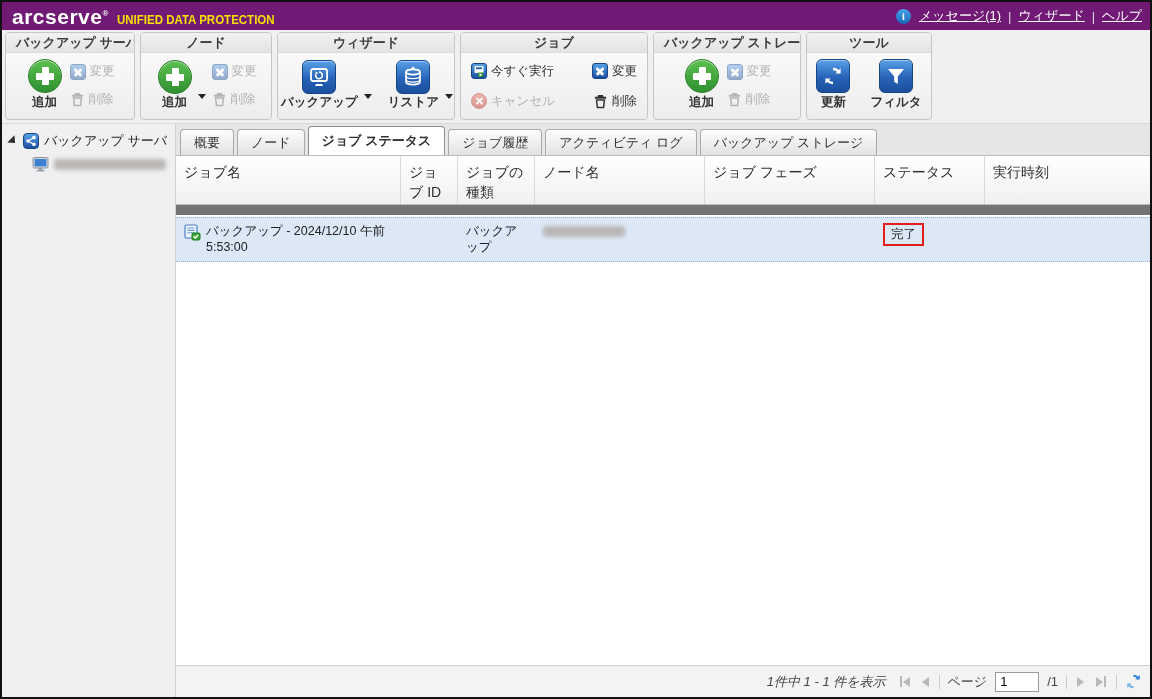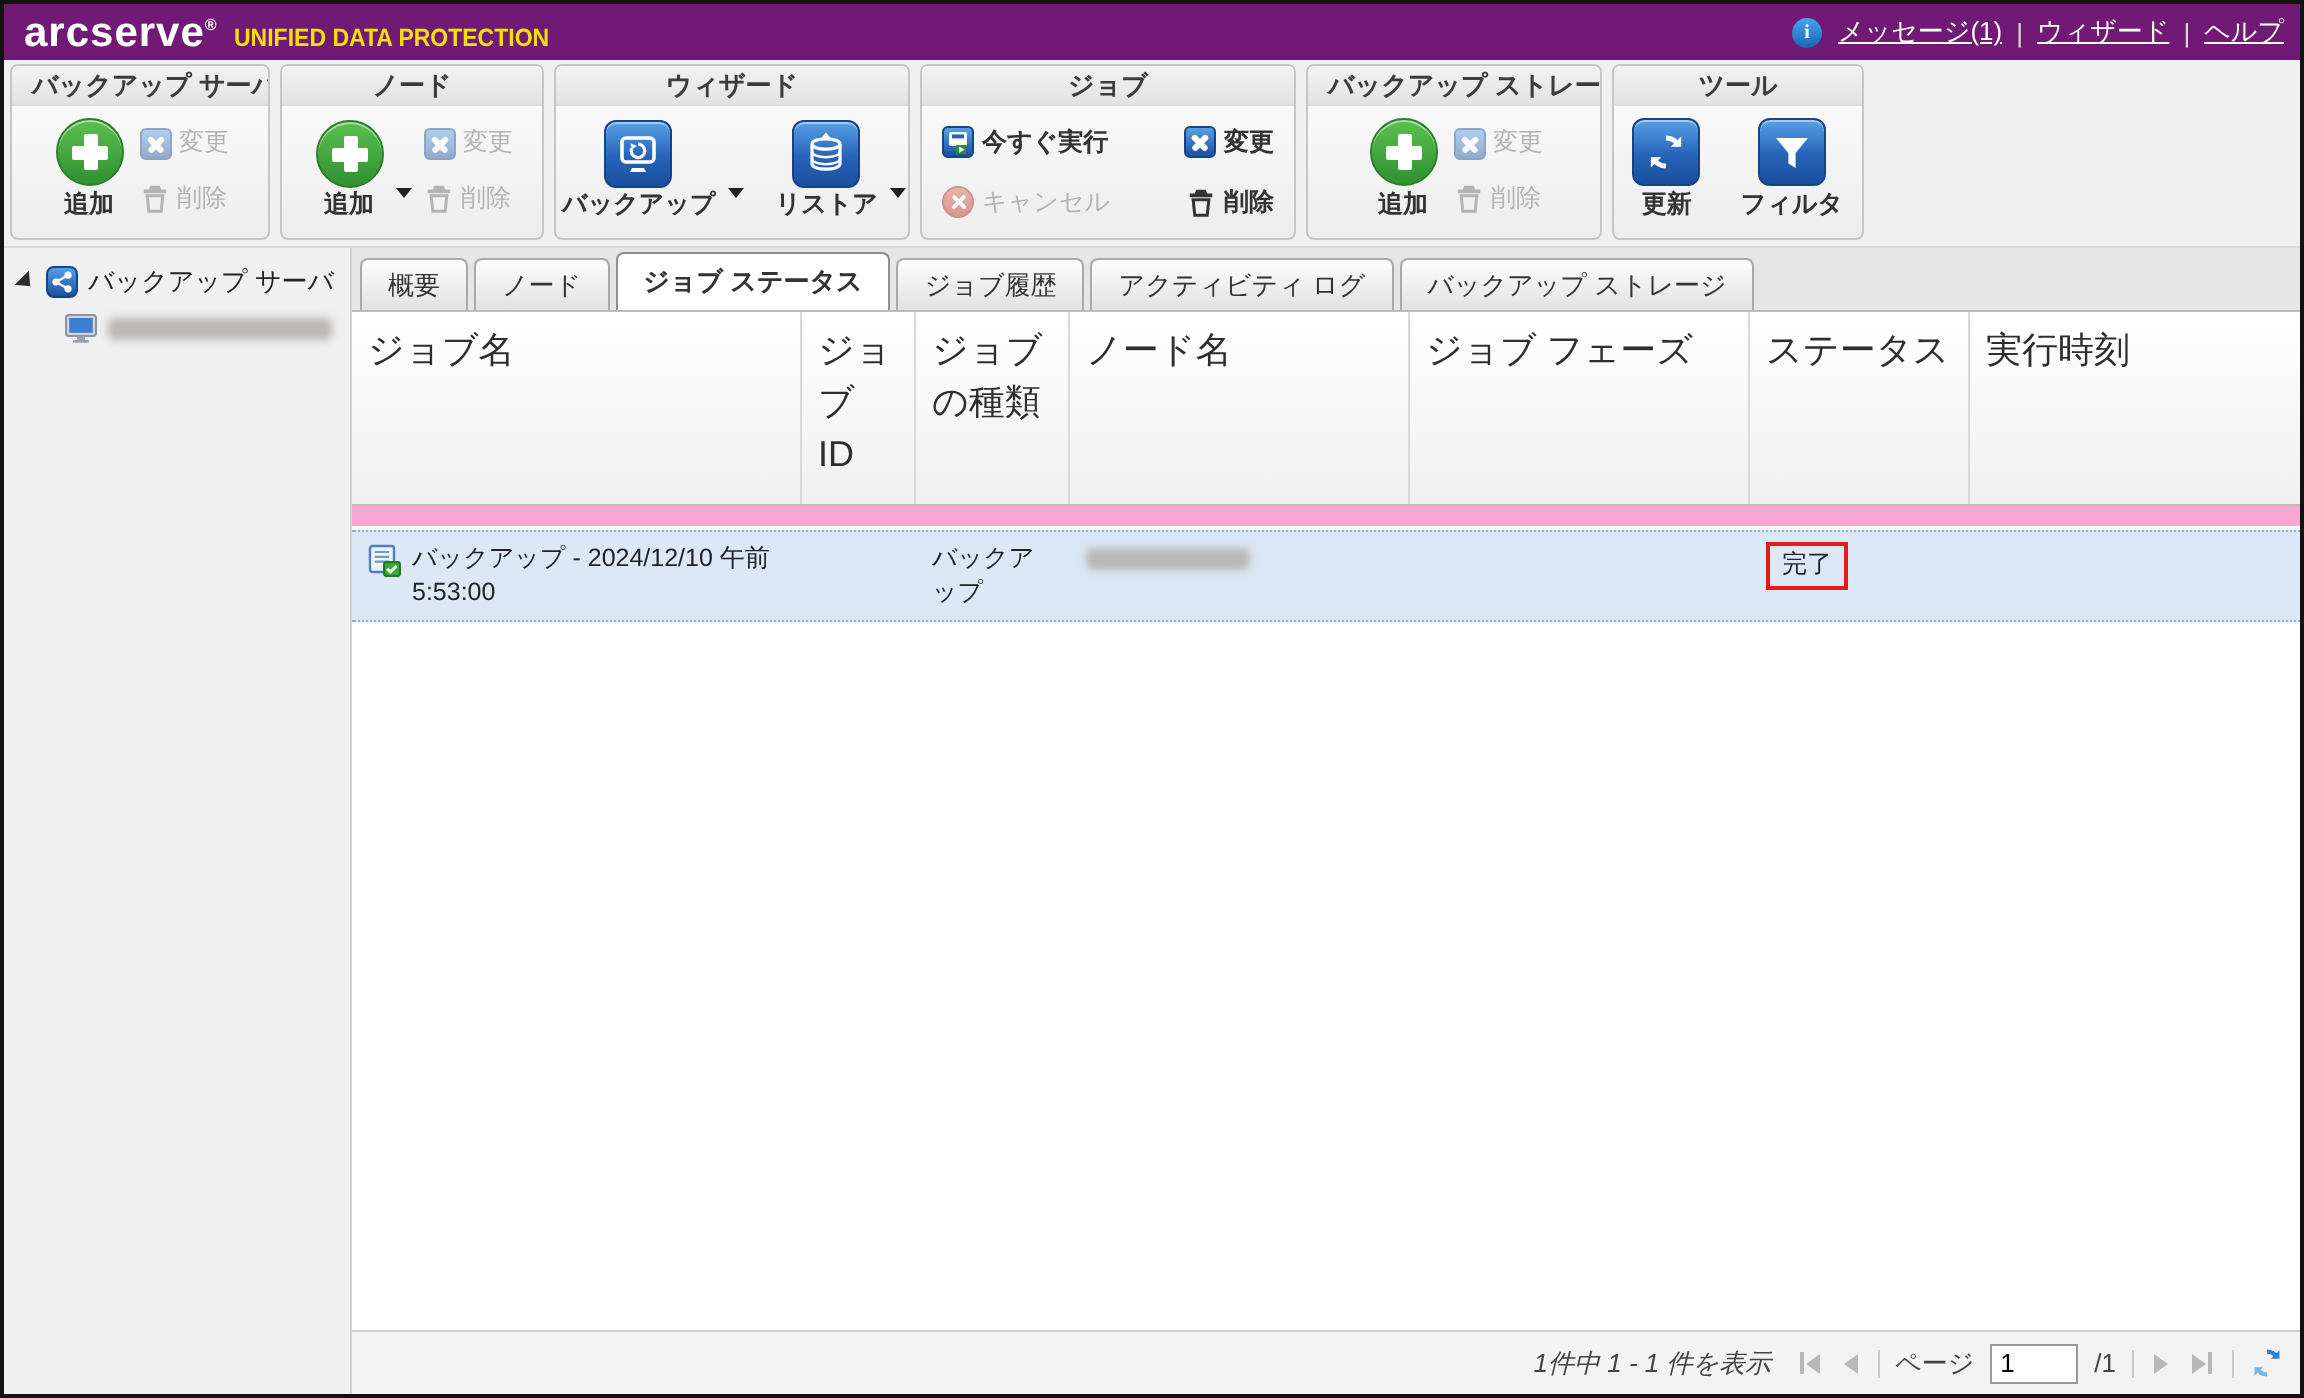--- a/index.html
+++ b/index.html
@@ -19,21 +19,21 @@
   .info-icon { width:15px; height:15px; border-radius:50%; background:linear-gradient(#4aa3e8,#1767b9); color:#fff; font-size:10px; font-weight:bold; font-family:"Liberation Serif",serif; display:inline-flex; align-items:center; justify-content:center; margin-right:1px; }
 
   
   .ribbon { height:94px; background:#f0f0f0; border-bottom:1px solid #d9d9d9; display:flex; align-items:flex-start; gap:5px; padding:2px 0 0 3px; flex:0 0 auto; }
   .rgroup { height:88px; background:linear-gradient(#fdfdfd,#ededed); border:1px solid #c6c6c6; border-radius:4px; display:flex; flex-direction:column; overflow:hidden; }
   .rgroup-title { height:20px; background:linear-gradient(#f2f2f2,#e3e3e3); border-bottom:1px solid #dcdcdc; text-align:center; font-size:13px; color:#3c3c3c; font-weight:bold; line-height:19px; white-space:nowrap; padding:0 10px; }
   .rgroup-body { flex:1; display:flex; align-items:stretch; justify-content:center; gap:6px; padding:3px 8px 4px 8px; }
   .bigbtn { display:flex; flex-direction:column; align-items:center; justify-content:space-between; padding:3px 2px 4px; cursor:pointer; }
   .bigbtn .blabel { font-size:12.5px; font-weight:bold; color:#333; white-space:nowrap; }
   .minicol { display:flex; flex-direction:column; justify-content:space-around; padding:2px 0; }
-  .minibtn { display:flex; align-items:center; gap:4px; font-size:12.5px; font-weight:bold; color:#333; cursor:pointer; white-space:nowrap; }
+  .minibtn { display:flex; align-items:center; gap:4px; font-size:12.5px; font-weight:normal; color:#333; cursor:pointer; white-space:nowrap; }
   .minibtn.disabled { color:#b3b3b3; cursor:default; font-weight:normal; }
   .minibtn.disabled .icon-tile-sm, .minibtn.disabled svg, .minibtn.disabled .cancel-circ { opacity:.45; }
   .with-caret { display:flex; align-items:center; gap:4px; }
   .caret { width:0; height:0; border-left:4px solid transparent; border-right:4px solid transparent; border-top:5px solid #222; margin-top:22px; }
 
   .icon-plus { position:relative; width:34px; height:34px; border-radius:50%; background:linear-gradient(#5cc04f,#2f9030); border:1px solid #2a7f2a; box-shadow:inset 0 1px 0 rgba(255,255,255,.5); }
   .icon-plus::before, .icon-plus::after { content:""; position:absolute; background:#fff; border-radius:1px; }
   .icon-plus::before { width:18px; height:7px; left:7px; top:13px; }
   .icon-plus::after { width:7px; height:18px; left:13px; top:7px; }
 
@@ -49,29 +49,29 @@
 
   
   .main { flex:1; display:flex; min-height:0; }
   .sidebar { width:174px; background:#f1f0f0; border-right:1px solid #cfcfcf; padding:8px 4px; flex:0 0 auto; }
   .tree-root { display:flex; align-items:center; gap:5px; cursor:pointer; }
   .tree-caret { width:0; height:0; border-left:5px solid transparent; border-right:5px solid transparent; border-top:6px solid #2d2d2d; transform:rotate(-45deg); margin:0 0 0 2px; }
   .tree-root-label { font-size:13px; color:#222; white-space:nowrap; }
   .tree-child { display:flex; align-items:center; gap:5px; margin:7px 0 0 26px; cursor:pointer; }
   .blurbar { height:11px; border-radius:3px; background:#b9b7b5; filter:blur(2px); }
 
-  .content { flex:1; display:flex; flex-direction:column; background:#f9a8d4; min-width:0; }
+  .content { flex:1; display:flex; flex-direction:column; background:#737373; min-width:0; }
   .tabstrip { height:31px; background:#e7e6e6; display:flex; align-items:flex-end; gap:3px; padding:3px 0 0 4px; flex:0 0 auto; }
   .tab { height:26px; padding:0 13px; display:flex; align-items:center; background:linear-gradient(#fdfdfd,#e2e2e2); border:1px solid #a9a9a9; border-bottom:none; border-radius:4px 4px 0 0; font-size:13px; color:#333; cursor:pointer; white-space:nowrap; }
   .tab.active { height:29px; background:#fff; font-weight:bold; border-color:#8f8f8f; position:relative; z-index:2; }
 
   
   .grid { flex:1; display:flex; flex-direction:column; border-top:1px solid #bdbdbd; min-height:0; }
   .thead { display:grid; grid-template-columns:225px 57px 77px 170px 170px 110px 1fr; background:linear-gradient(#ffffff,#f0f0f0); border-bottom:1px solid #bdbdbd; flex:0 0 auto; }
-  .th { padding:6px 8px 12px; font-size:18px; color:#2e2e2e; border-right:1px solid #d9d9d9; min-height:46px; line-height:1.45; }
+  .th { padding:6px 8px 1px; font-size:14px; color:#2e2e2e; border-right:1px solid #d9d9d9; min-height:46px; line-height:1.45; }
   .th:last-child { border-right:none; }
   .tbody { flex:1; overflow:hidden; background:#fff;margin-top:10px; }
   .trow { display:grid; grid-template-columns:225px 57px 77px 170px 170px 110px 1fr; background:#dde8f7; border-top:1px dotted #92aed3; border-bottom:1px dotted #92aed3; margin-top:2px; cursor:pointer; }
   .td { padding:5px 8px; font-size:12.5px; color:#222; line-height:1.35; min-height:36px; }
   .jobname { display:flex; gap:5px; align-items:flex-start; }
   .status-box { display:inline-block; border:2px solid #e31b1b; padding:1px 6px 2px; background:transparent; font-size:12.5px; color:#222; }
 
   
   .pagebar { height:32px; background:#f3f3f3; border-top:1px solid #cfcfcf; display:flex; align-items:center; justify-content:flex-end; gap:8px; padding:0 8px; font-size:13px; color:#444; flex:0 0 auto; }
   .pgsum { margin-right:4px;font-style:italic; }

